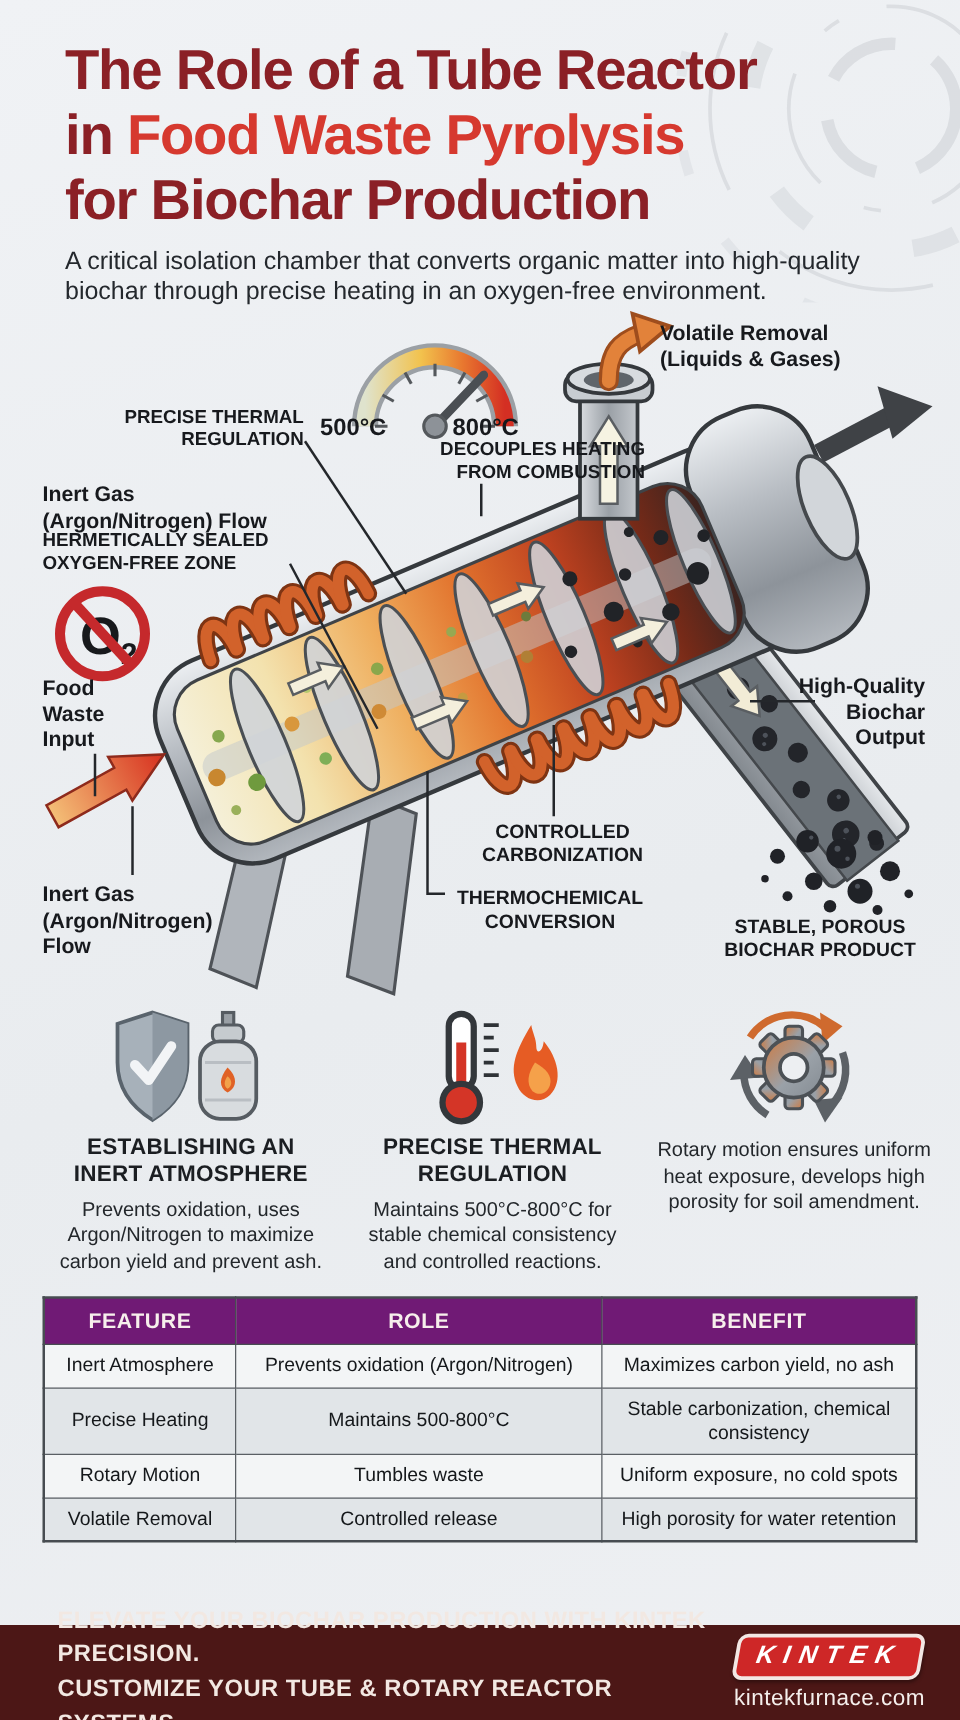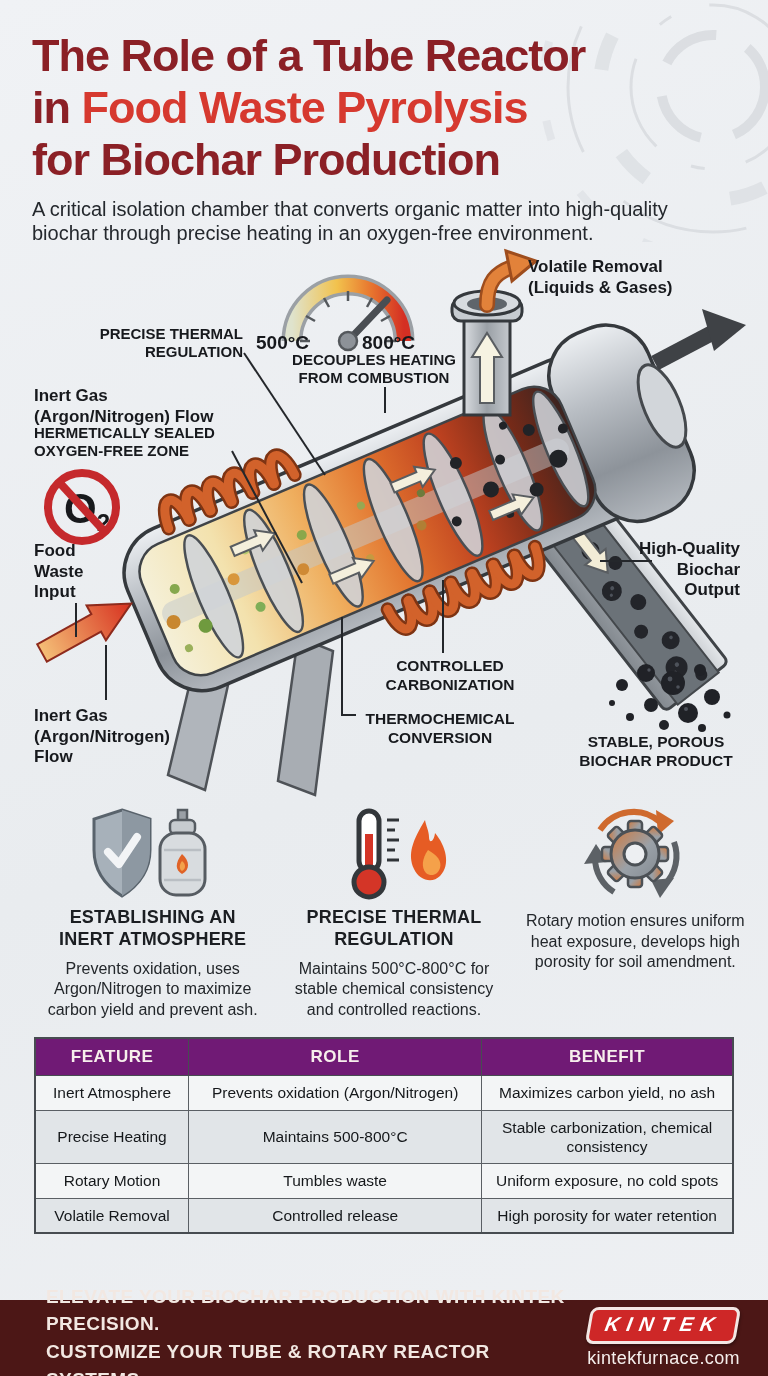--- a/index.html
+++ b/index.html
@@ -1,31 +1,31 @@
 <!DOCTYPE html>
 <html><head>
 <meta charset="utf-8">
 <style>
   html,body{margin:0;padding:0;}
   body{width:768px;height:1376px;background:#edeff2;font-family:"Liberation Sans",sans-serif;overflow:hidden;}
   .page{position:relative;width:768px;height:1376px;display:flex;flex-direction:column;background:linear-gradient(160deg,#f0f2f5 0%,#e9ecef 55%,#eef0f3 100%);}
   
-  .header{position:relative;padding:30px 32px 0;z-index:1;}
+  .header{position:relative;padding:30px 52px 0;z-index:1;}
   .deco{position:absolute;top:-8px;right:-30px;z-index:0;opacity:.75;}
   h1{margin:0;font-size:45px;line-height:1.16;font-weight:bold;letter-spacing:-1px;color:#8b2026;position:relative;z-index:1;}
   h1 .hl{color:#d6392f;}
   .subtitle{margin-top:10px;width:706px;font-size:20px;font-weight:500;line-height:1.22;color:#24282d;position:relative;z-index:1;}
   
   .diagram{position:relative;width:768px;height:556px;flex:0 0 auto;}
   .diagram svg.art{position:absolute;left:0;top:0;}
   .dl{position:absolute;font-weight:bold;color:#17191d;line-height:1.2;white-space:pre-line;z-index:2;}
   .dl-precise{right:525px;top:80px;text-align:right;font-size:15px;}
   .dl-templow{left:256px;top:87px;font-size:19px;}
   .dl-temphigh{left:362px;top:87px;font-size:19px;}
-  .dl-decouples{left:251px;width:246px;top:106px;text-align:center;font-size:15px;}
+  .dl-decouples{left:270px;width:246px;top:106px;text-align:right;font-size:15px;}
   .dl-volatile{left:528px;top:12px;font-size:17px;}
   .dl-inert-top{left:34px;top:141px;font-size:17px;}
   .dl-sealed{left:34px;top:179px;font-size:15px;}
   .dl-food{left:34px;top:296px;font-size:17px;}
   .dl-inert-bottom{left:34px;top:461px;font-size:17px;}
   .dl-highq{right:28px;top:294px;text-align:right;font-size:17px;}
   .dl-stable{left:556px;width:200px;top:488px;text-align:center;font-size:15.5px;}
   .dl-controlled{left:350px;width:200px;top:412px;text-align:center;font-size:15.5px;}
   .dl-thermo{left:340px;width:200px;top:465px;text-align:center;font-size:15.5px;}
   

